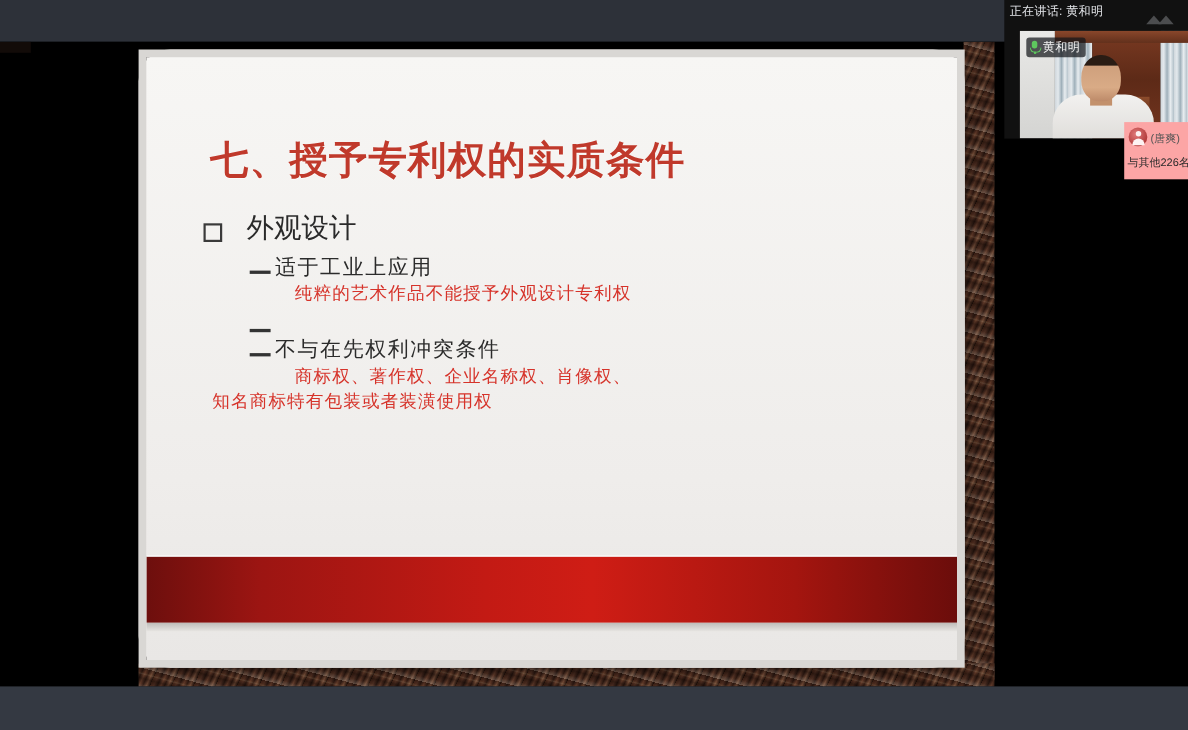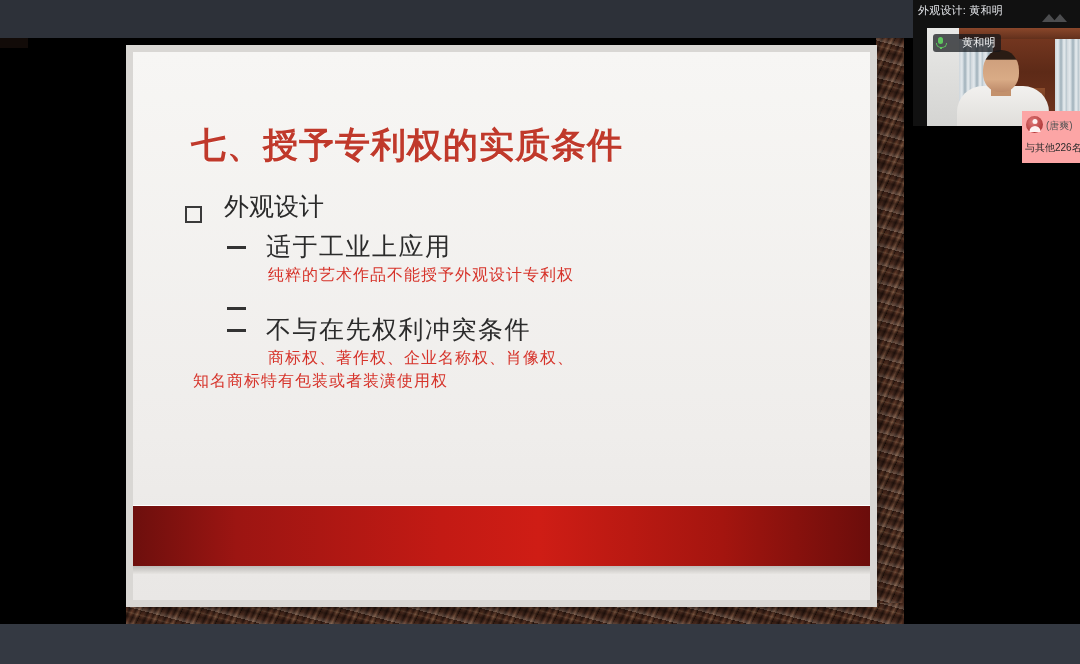--- a/index.html
+++ b/index.html
@@ -108,42 +108,42 @@
 
   #slide-body {
     position: absolute;
     left: 52px;
     top: 138px;
     right: 14px;
   }
 
   .lvl1 {
     display: flex;
-    align-items: flex-end;
+    align-items: center;
     gap: 22px;
     font-family: "DejaVu Serif", "Liberation Serif", serif;
     font-size: 25px;
     color: #2a2a2a;
     margin-bottom: 8px;
   }
   .sq-marker {
     display: inline-block;
     width: 13px;
     height: 13px;
     border: 2px solid #3a3a3a;
     margin-top: 10px;
     flex: none;
   }
 
   .lvl2 {
     display: flex;
     align-items: flex-start;
-    gap: 20px;
+    gap: 4px;
     font-family: "DejaVu Serif", "Liberation Serif", serif;
-    font-size: 25px;
+    font-size: 19px;
     color: #2b2b2b;
     margin: 4px 0 2px 42px;
     line-height: 1.28;
   }
   .dash-marker {
     display: inline-block;
     width: 19px;
     height: 3px;
     background: #333;
     margin-top: 15px;
@@ -254,21 +254,21 @@
     background: #c59madd;
     background: #c3916c;
   }
 
   #pip-speaking-label {
     position: absolute;
     left: 6px;
     top: 6px;
     display: flex;
     align-items: center;
-    gap: 17px;
+    gap: 3px;
     background: rgba(20,22,26,0.72);
     border-radius: 3px;
     padding: 1px 5px 2px 3px;
   }
   #pip-speaking-label .name {
     color: #f2f2f2;
     font-size: 11px;
     letter-spacing: 0.3px;
   }
   .mic-glyph {
@@ -373,21 +373,21 @@
     color: #2b2b2b;
   }
 </style>
 </head>
 <body>
 
 <div id="app">
 
   <div id="top-bar" class="chrome-bar"></div>
 
-  <div id="speaking-banner">外观设计: 黄和明</div>
+  <div id="speaking-banner">正在讲话: 黄和明</div>
 
   <div id="collapse-icon">
     <svg width="34" height="18" viewBox="0 0 34 18">
       <path d="M4 13 L11 5 L18 13 Z" fill="#b9bcc2"></path>
       <path d="M15 13 L22 5 L29 13 Z" fill="#b9bcc2"></path>
     </svg>
   </div>
 
   <div id="stage">
 

